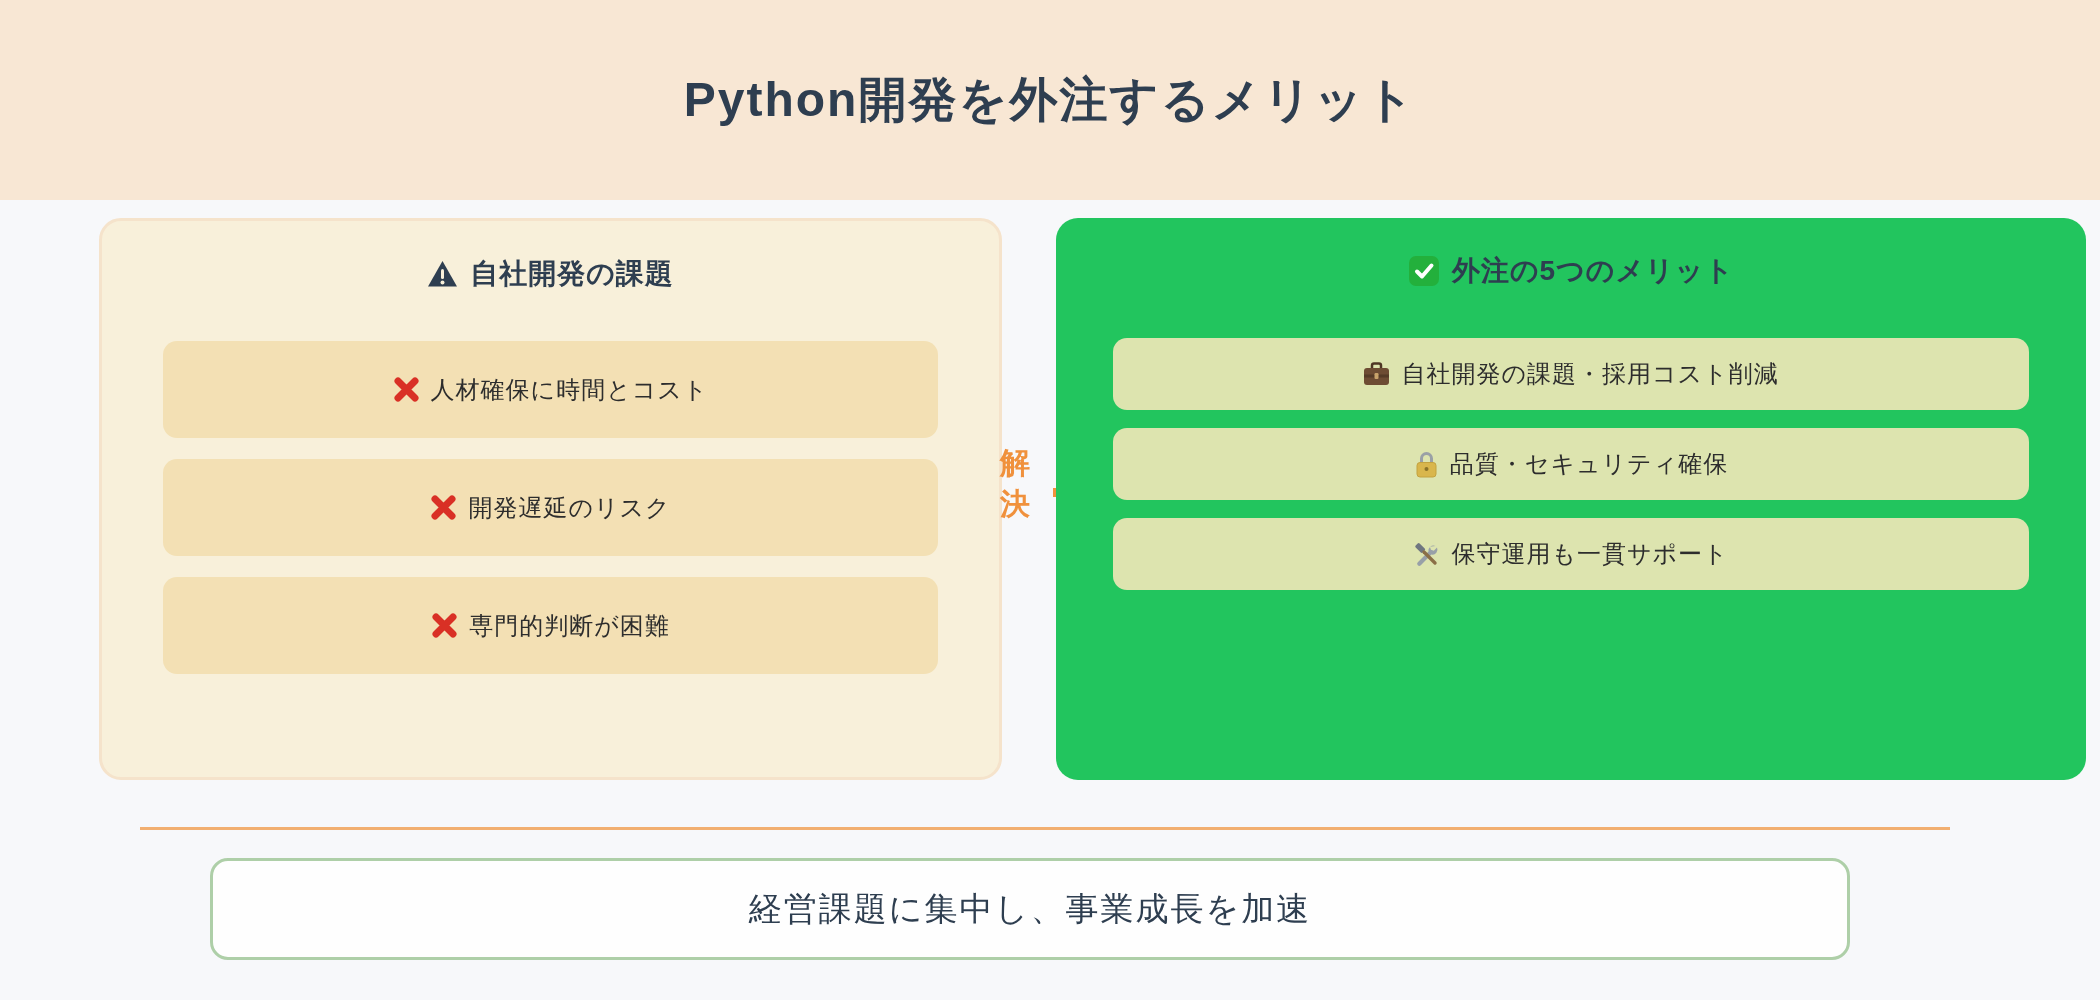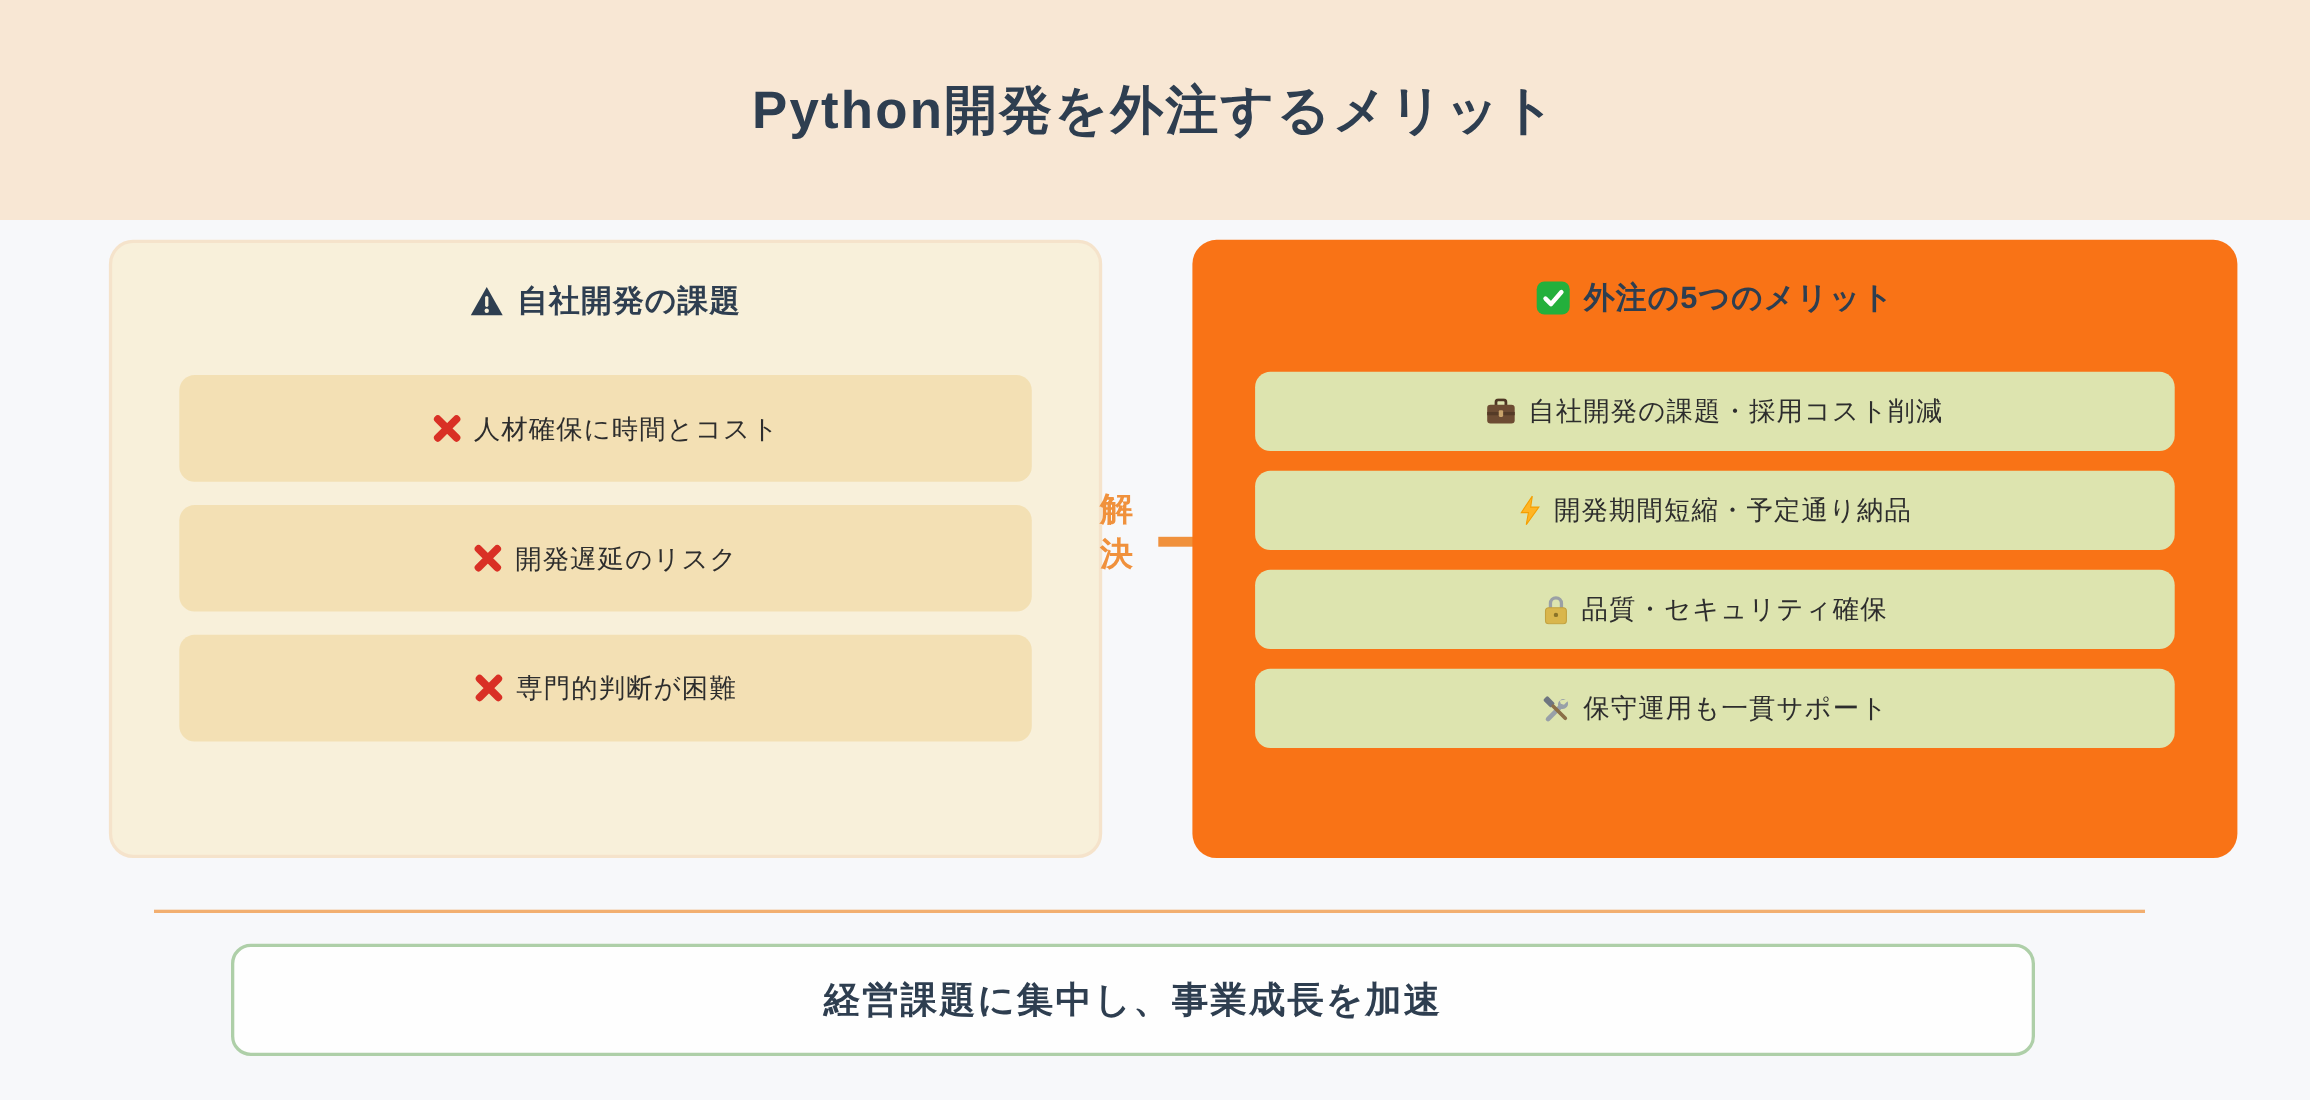--- a/index.html
+++ b/index.html
@@ -28,22 +28,22 @@
   .panel {
     position: absolute; top: 218px; height: 562px;
     border-radius: 22px;
   }
   .panel-left {
     left: 99px; width: 903px;
     background: #F8F0DA;
     border: 3px solid #F5E3CB;
   }
   .panel-right {
-    left: 1084px; width: 950px;
-    background: #f97316;
+    left: 1056px; width: 1030px;
+    background: #22c55e;
   }
   .panel-title {
     margin-top: 34px;
     display: flex; align-items: center; justify-content: center; gap: 12px;
     font-size: 28px; font-weight: 700; color: #2E3E50;
     letter-spacing: 1px;
   }
   .icon { display: inline-flex; align-items: center; justify-content: center; }
   .icon svg { display: block; }
 
@@ -89,21 +89,21 @@
   }
   .conclusion-banner {
     position: absolute; left: 210px; top: 858px;
     width: 1640px; height: 102px;
     background: #FEFEFE;
     border: 3px solid #AECFA8;
     border-radius: 18px;
     display: flex; align-items: center; justify-content: center;
   }
   .conclusion-text {
-    font-size: 33px; font-weight: 700; color: #2E3E50; letter-spacing: 2px;
+    font-size: 33px; font-weight: 400; color: #2E3E50; letter-spacing: 2px;
   }
 </style>
 </head>
 <body>
 
 <div class="header-band">
   <h1 class="page-title">Python開発を外注するメリット</h1>
 </div>
 
 <section class="panel panel-left">
@@ -167,28 +167,20 @@
           <rect x="9" y="1.5" width="9" height="7" rx="2" fill="none" stroke="#4E3624" stroke-width="2.5"></rect>
           <rect x="1" y="6" width="25" height="17" rx="3" fill="#6D4C33"></rect>
           <rect x="1" y="12.5" width="25" height="3" fill="#553B27"></rect>
           <rect x="11.5" y="11" width="4" height="6" rx="1.2" fill="#C9A36B"></rect>
         </svg>
       </span>
       <span>自社開発の課題・採用コスト削減</span>
     </div>
     <div class="item item-merit">
       <span class="icon">
-        <svg width="22" height="28" viewBox="0 0 22 28">
-          <path d="M13 1 L3 16 H9.5 L7.5 27 L19 11 H11.5 Z" fill="#FFB524" stroke="#F59F00" stroke-width="1"></path>
-        </svg>
-      </span>
-      <span>開発期間短縮・予定通り納品</span>
-    </div>
-    <div class="item item-merit">
-      <span class="icon">
         <svg width="25" height="28" viewBox="0 0 25 28">
           <path d="M7.5 13 V8.5 a5 5 0 0 1 10 0 V13" fill="none" stroke="#9AA0A6" stroke-width="3"></path>
           <rect x="3" y="12.5" width="19" height="14.5" rx="3" fill="#D9B64C" stroke="#C3A23F" stroke-width="1"></rect>
           <circle cx="12.5" cy="19" r="2" fill="#8A7328"></circle>
         </svg>
       </span>
       <span>品質・セキュリティ確保</span>
     </div>
     <div class="item item-merit">
       <span class="icon">

